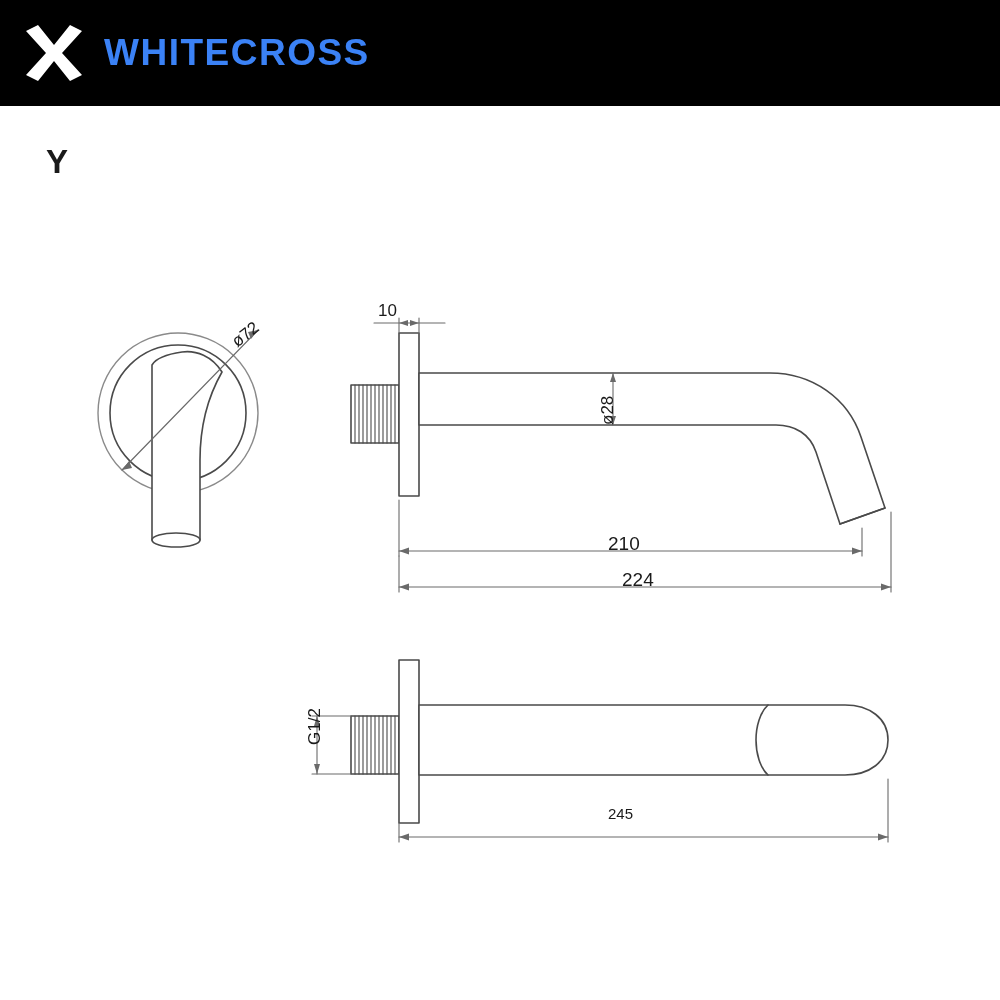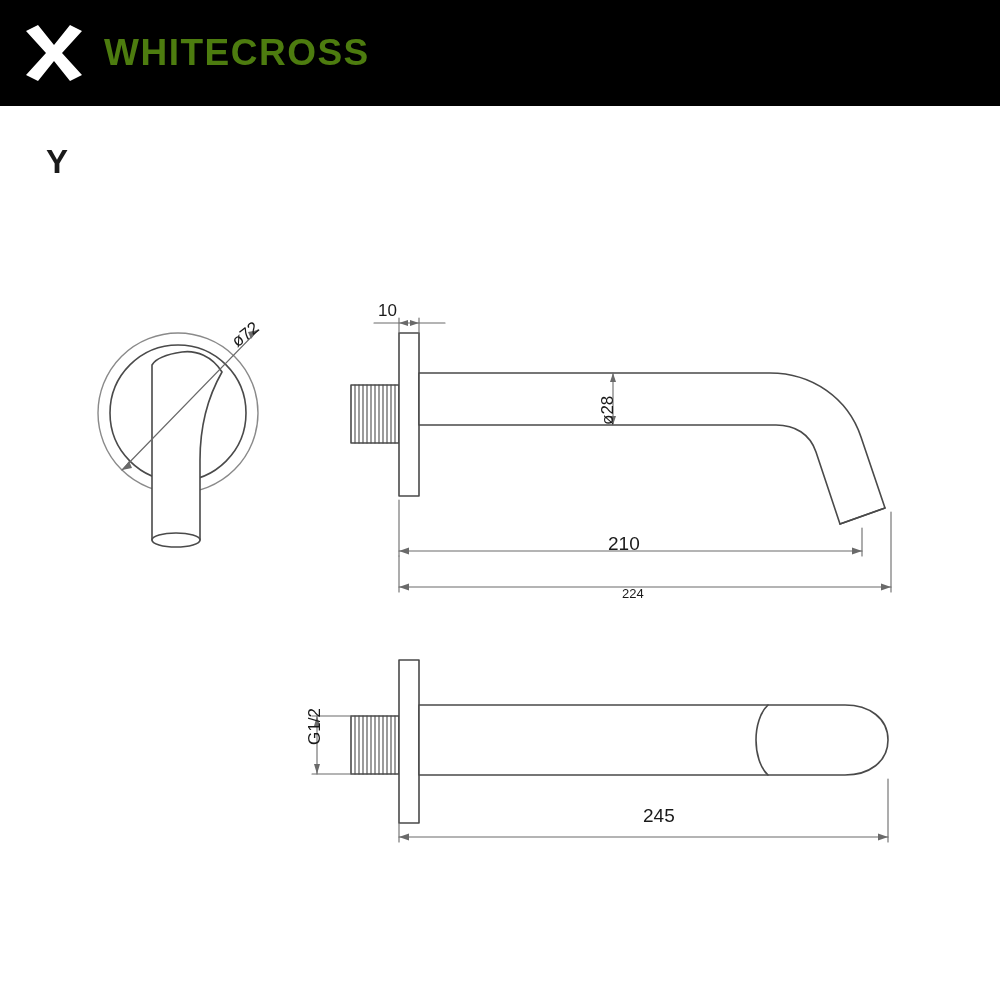--- a/index.html
+++ b/index.html
@@ -28,21 +28,21 @@
   }
   .logo-mark {
     margin-left: 22px;
     width: 64px;
     height: 64px;
     position: relative;
     flex: 0 0 auto;
   }
   .logo-mark svg { display: block; }
   .brand-name {
-    color: #4d7c0f;
+    color: #3b82f6;
     font-size: 37px;
     font-weight: bold;
     letter-spacing: 1.5px;
     margin-left: 18px;
     white-space: nowrap;
   }
   
   .series-label {
     position: absolute;
     left: 46px;
@@ -230,20 +230,20 @@
 
     
     <div class="dim-text rot38" style="left:228px; top:336px;">ø72</div>
 
     <div class="dim-text" style="left:366px; top:301px;margin-left:12px;">10</div>
 
     <div class="dim-text rot" style="left:598px; top:425px;">ø28</div>
 
     <div class="dim-text" style="left:608px; top:533px; font-size:19px;">210</div>
 
-    <div class="dim-text" style="left:622px; top:569px; font-size:13px;margin-top:17px;">224</div>
+    <div class="dim-text" style="left:622px; top:569px; font-size:19px;">224</div>
 
     <div class="dim-text rot" style="left:305px; top:745px;">G1/2</div>
 
-    <div class="dim-text" style="left:643px; top:805px; font-size:19px;">245</div>
+    <div class="dim-text" style="left:608px; top:805px; font-size:15px;">245</div>
   </div>
 
 </div>
 
 </body></html>

